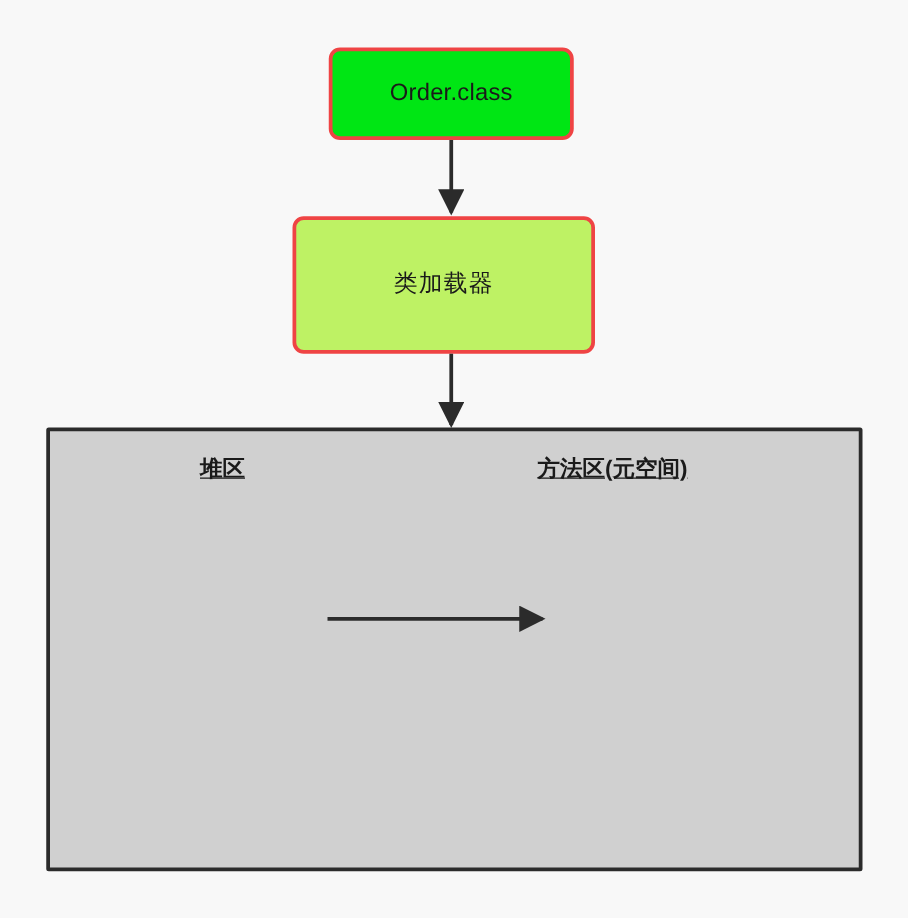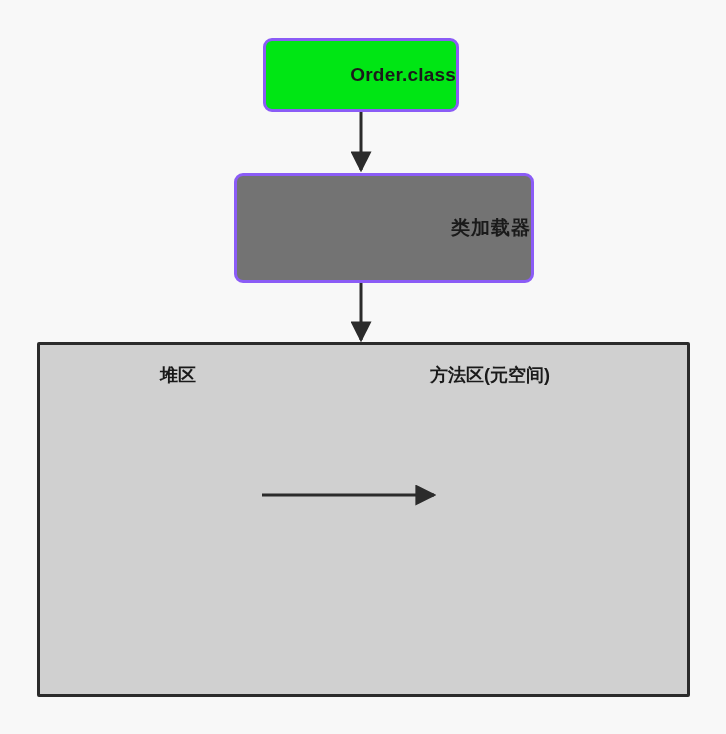--- a/index.html
+++ b/index.html
@@ -16,49 +16,49 @@
   #canvas {
     position: relative;
     width: 726px;
     height: 734px;
   }
 
   
   .node {
     position: absolute;
     box-sizing: border-box;
-    border: 3px solid #8b5cf6;
+    border: 3px solid #ef4444;
     border-radius: 9px;
     display: flex;
     align-items: center;
-    justify-content: flex-end;
+    justify-content: center;
     text-align: center;
     color: #1a1a1a;
-    font-weight: bold;
+    font-weight: normal;
     line-height: 1.22;
   }
 
   
   #class-file-node {
     left: 263px;
     top: 38px;
     width: 196px;
     height: 74px;
     background: #00e614;
     font-size: 19px;
     letter-spacing: .2px;
   }
 
   
   #class-loader-node {
     left: 234px;
     top: 173px;
-    width: 300px;
+    width: 242px;
     height: 110px;
-    background: #737373;
+    background: #bef264;
     font-size: 19px;
     letter-spacing: 1px;
   }
 
   
   #jvm-memory-container {
     position: absolute;
     box-sizing: border-box;
     left: 37px;
     top: 342px;
@@ -71,20 +71,21 @@
 
   
   .region-title {
     position: absolute;
     font-size: 18px;
     font-weight: bold;
     color: #1a1a1a;
     white-space: nowrap;
     text-align: center;
     transform: translateX(-50%);
+    text-decoration: underline;
   }
   #heap-title      { left: 178px; top: 363px; }
   #method-area-title { left: 490px; top: 363px; }
 
   
   #arrow-layer {
     position: absolute;
     left: 0;
     top: 0;
     width: 726px;

